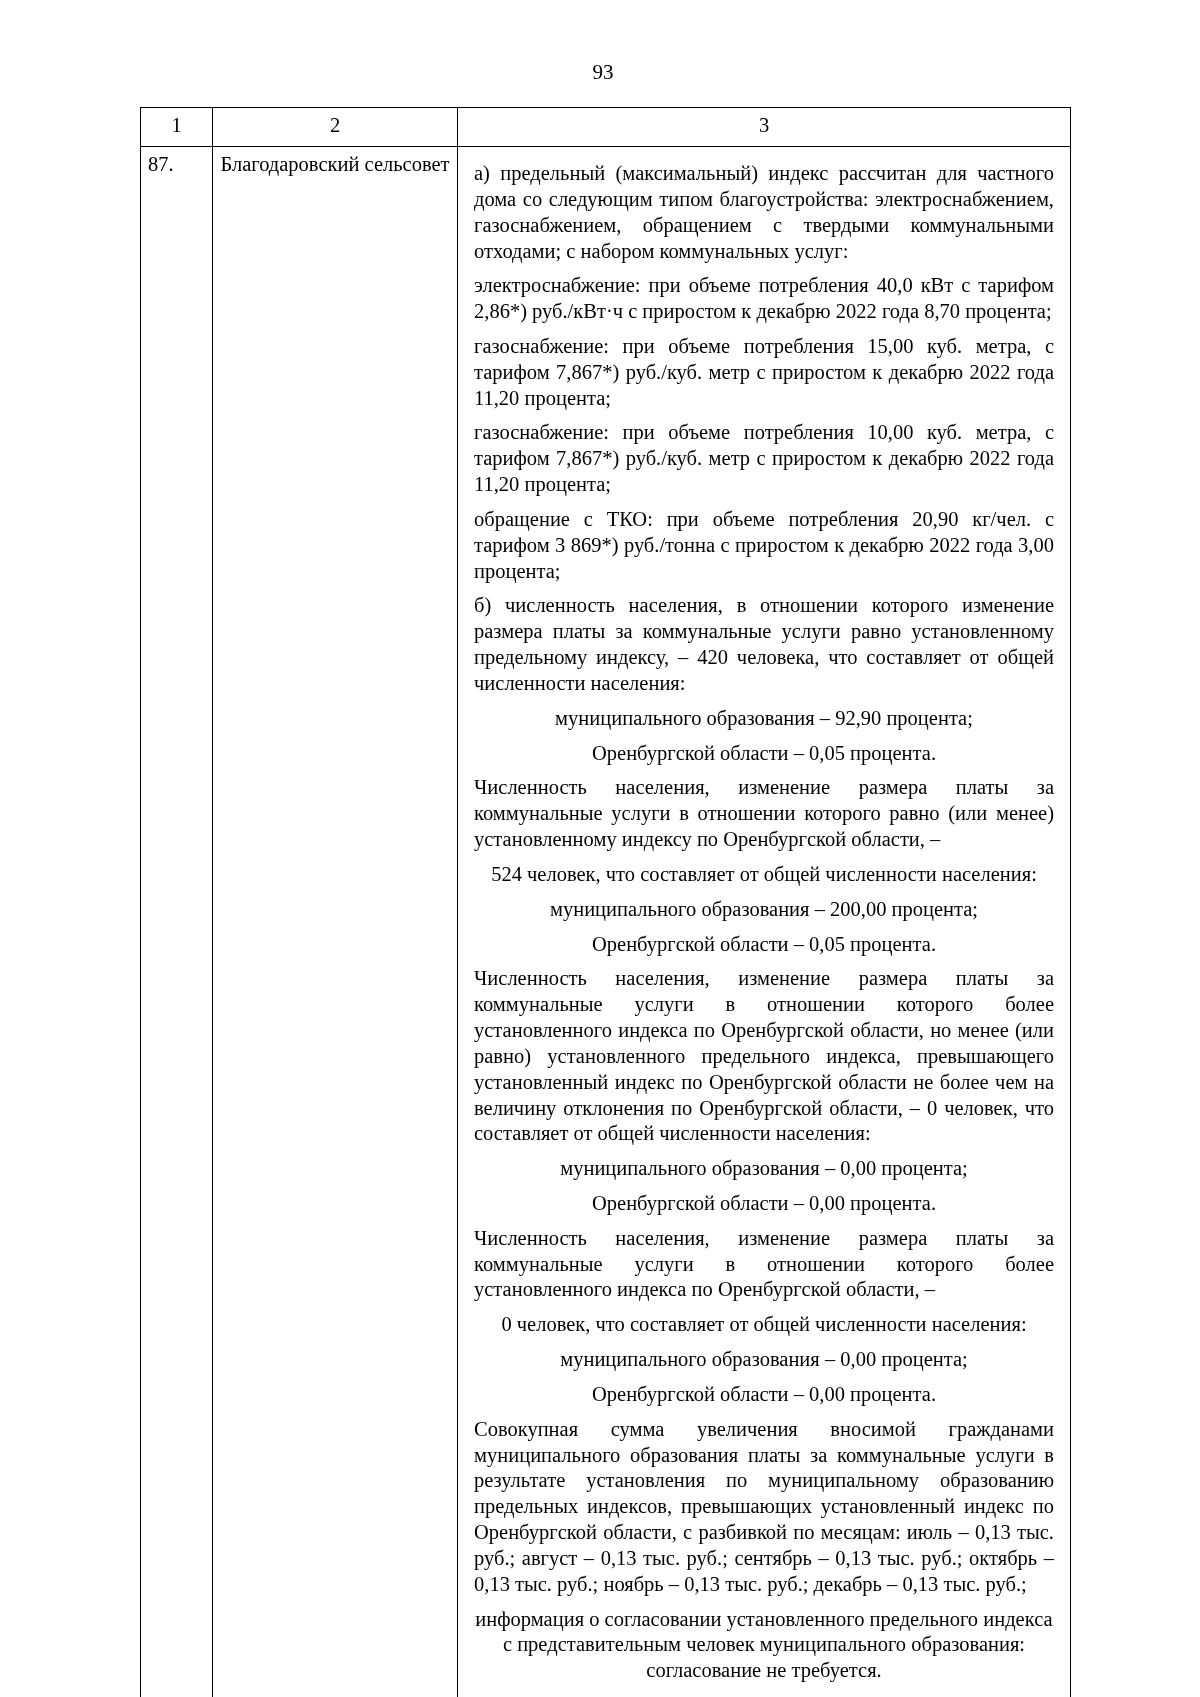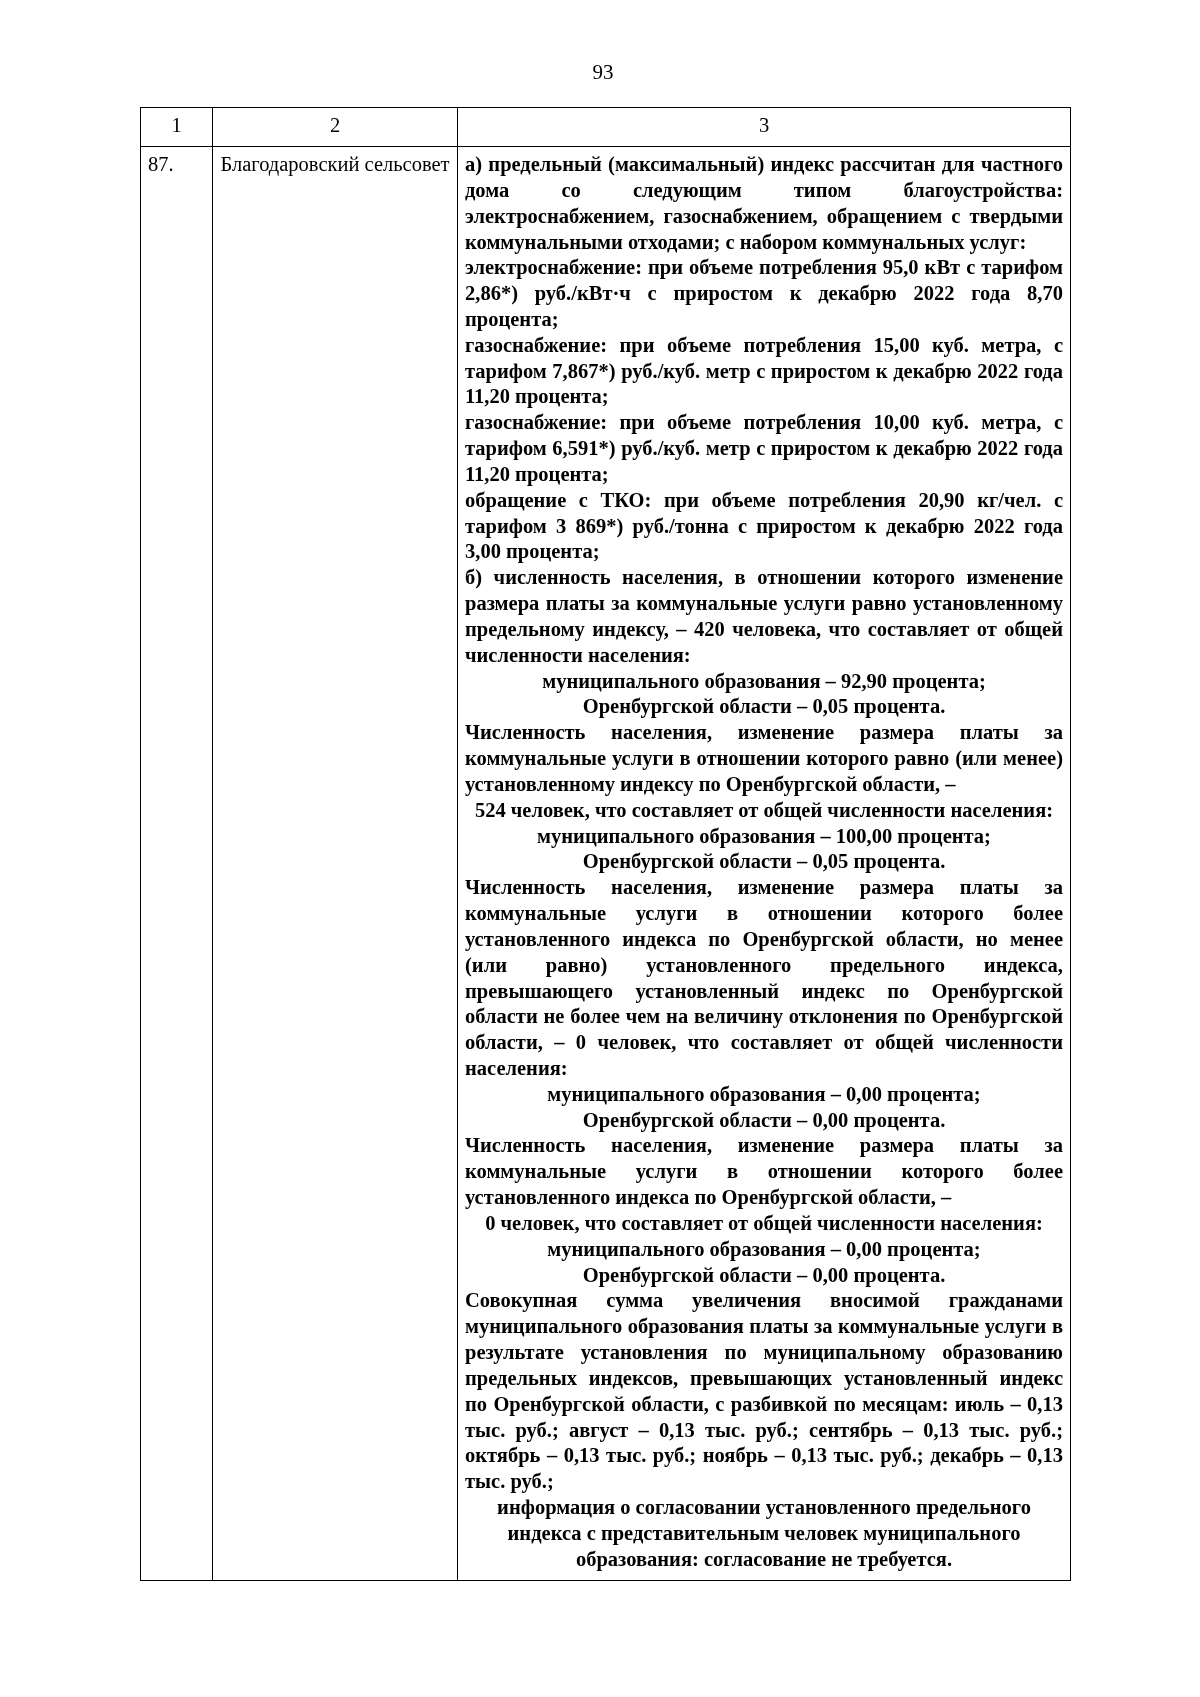--- a/index.html
+++ b/index.html
@@ -48,25 +48,24 @@
     padding: 3px 4px 5px 4px;
     font-size: 20.5px;
   }
   .num-cell {
     text-align: left;
   }
   .name-cell {
     text-align: center;
   }
   .body-cell p {
-    margin: 0;
+    margin: 9px;
     text-align: justify;
     text-justify: inter-word;
     hyphens: none;
-    font-weight: bold;
   }
   .body-cell p.last {
     text-align: center;
   }
 </style>
 </head>
 <body>
 
 <div class="page">
 
@@ -83,30 +82,30 @@
         <td>1</td>
         <td>2</td>
         <td>3</td>
       </tr>
 
       <tr>
         <td class="num-cell">87.</td>
         <td class="name-cell">Благодаровский сельсовет</td>
         <td class="body-cell">
           <p>а) предельный (максимальный) индекс рассчитан для частного дома со следующим типом благоустройства: электроснабжением, газоснабжением, обращением с твердыми коммунальными отходами; с набором коммунальных услуг:</p>
-          <p>электроснабжение: при объеме потребления 95,0 кВт с тарифом 2,86*) руб./кВт·ч с приростом к декабрю 2022 года 8,70 процента;</p>
+          <p>электроснабжение: при объеме потребления 40,0 кВт с тарифом 2,86*) руб./кВт·ч с приростом к декабрю 2022 года 8,70 процента;</p>
           <p>газоснабжение: при объеме потребления 15,00  куб. метра, с тарифом 7,867*) руб./куб. метр с приростом к декабрю 2022 года 11,20 процента;</p>
-          <p>газоснабжение: при объеме потребления 10,00  куб. метра, с тарифом 6,591*) руб./куб. метр с приростом к декабрю 2022 года 11,20 процента;</p>
+          <p>газоснабжение: при объеме потребления 10,00  куб. метра, с тарифом 7,867*) руб./куб. метр с приростом к декабрю 2022 года 11,20 процента;</p>
           <p>обращение с ТКО: при объеме потребления 20,90 кг/чел. с тарифом  3 869*) руб./тонна с приростом к декабрю 2022 года 3,00 процента;</p>
           <p>б) численность населения, в отношении которого изменение размера платы за коммунальные услуги равно установленному предельному индексу, – 420 человека, что составляет от общей численности населения:</p>
           <p class="last">муниципального образования – 92,90 процента;</p>
           <p class="last">Оренбургской области –  0,05 процента.</p>
           <p>Численность населения, изменение размера платы за коммунальные услуги в отношении которого равно (или менее) установленному индексу по Оренбургской области, –</p>
           <p class="last">524 человек, что составляет от общей численности населения:</p>
-          <p class="last">муниципального образования –  100,00 процента;</p>
+          <p class="last">муниципального образования –  200,00 процента;</p>
           <p class="last">Оренбургской области –  0,05 процента.</p>
           <p>Численность населения, изменение размера платы за коммунальные услуги в отношении которого более установленного индекса по Оренбургской области, но менее (или равно) установленного предельного индекса, превышающего установленный индекс по Оренбургской области  не более чем на величину отклонения по Оренбургской области, –  0 человек,  что составляет от общей численности населения:</p>
           <p class="last">муниципального образования –  0,00 процента;</p>
           <p class="last">Оренбургской области –  0,00 процента.</p>
           <p>Численность населения, изменение размера платы за коммунальные услуги в отношении которого более установленного индекса по Оренбургской области, –</p>
           <p class="last">0 человек,  что составляет от общей численности населения:</p>
           <p class="last">муниципального образования –  0,00 процента;</p>
           <p class="last">Оренбургской области –  0,00 процента.</p>
           <p>Совокупная сумма увеличения вносимой гражданами муниципального образования платы за коммунальные услуги в результате установления по муниципальному образованию предельных индексов, превышающих установленный индекс по Оренбургской области, с разбивкой по месяцам:      июль – 0,13 тыс. руб.;  август – 0,13 тыс. руб.;  сентябрь – 0,13 тыс. руб.; октябрь – 0,13 тыс. руб.;  ноябрь – 0,13 тыс. руб.;  декабрь – 0,13 тыс. руб.;</p>
           <p class="last">информация о согласовании установленного предельного индекса с представительным человек муниципального образования: согласование не требуется.</p>

